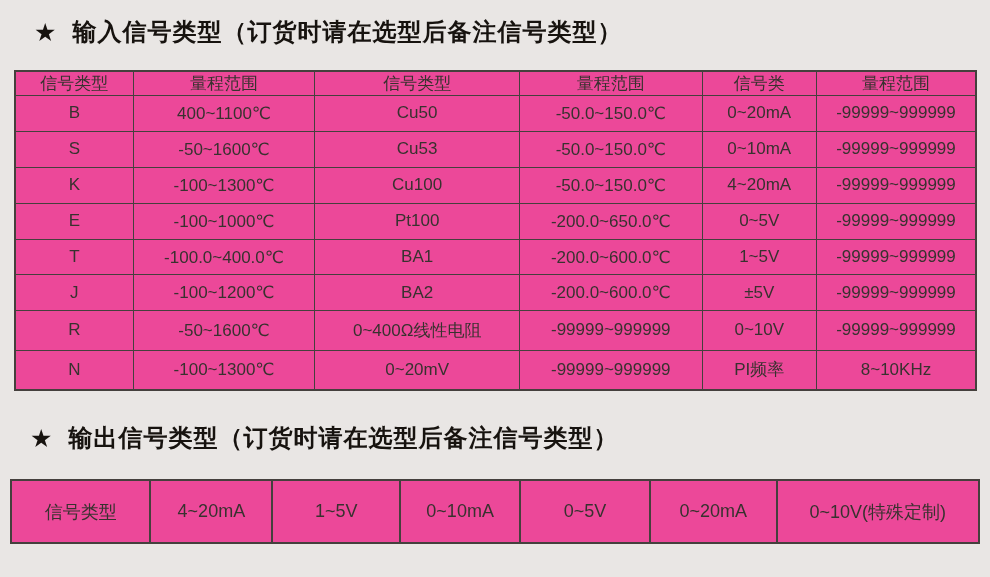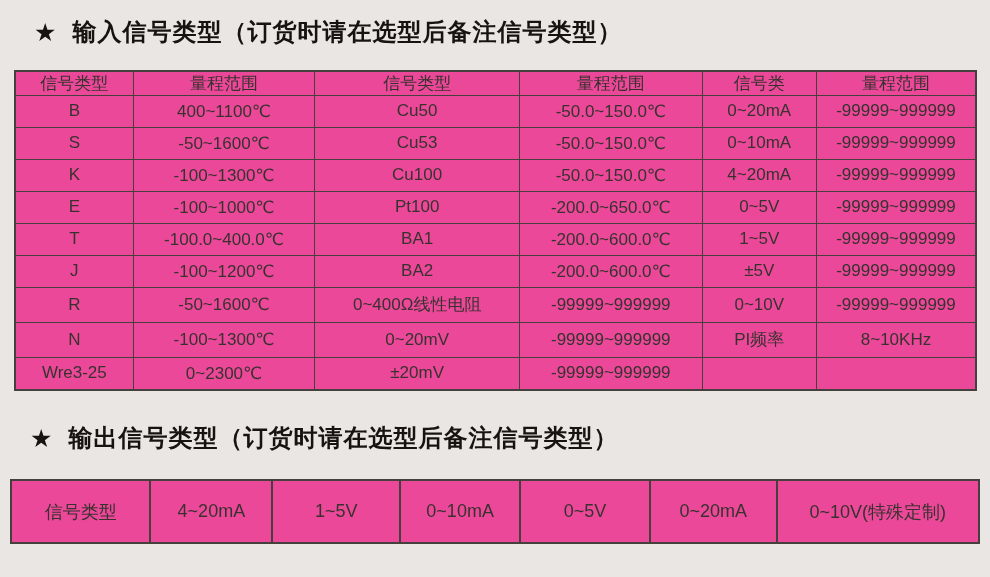--- a/index.html
+++ b/index.html
@@ -141,28 +141,20 @@
         <td>-99999~999999</td>
       </tr>
       <tr>
         <td>N</td>
         <td>-100~1300℃</td>
         <td>0~20mV</td>
         <td>-99999~999999</td>
         <td>PI频率</td>
         <td>8~10KHz</td>
       </tr>
-      <tr>
-        <td>Wre3-25</td>
-        <td>0~2300℃</td>
-        <td>±20mV</td>
-        <td>-99999~999999</td>
-        <td></td>
-        <td></td>
-      </tr>
     </tbody>
 </table>
 
 <div class="section-title" id="title-output">
   <span class="star">★</span>
   <span>输出信号类型（订货时请在选型后备注信号类型）</span>
 </div>
 
 <table id="output-table">
   <colgroup>

